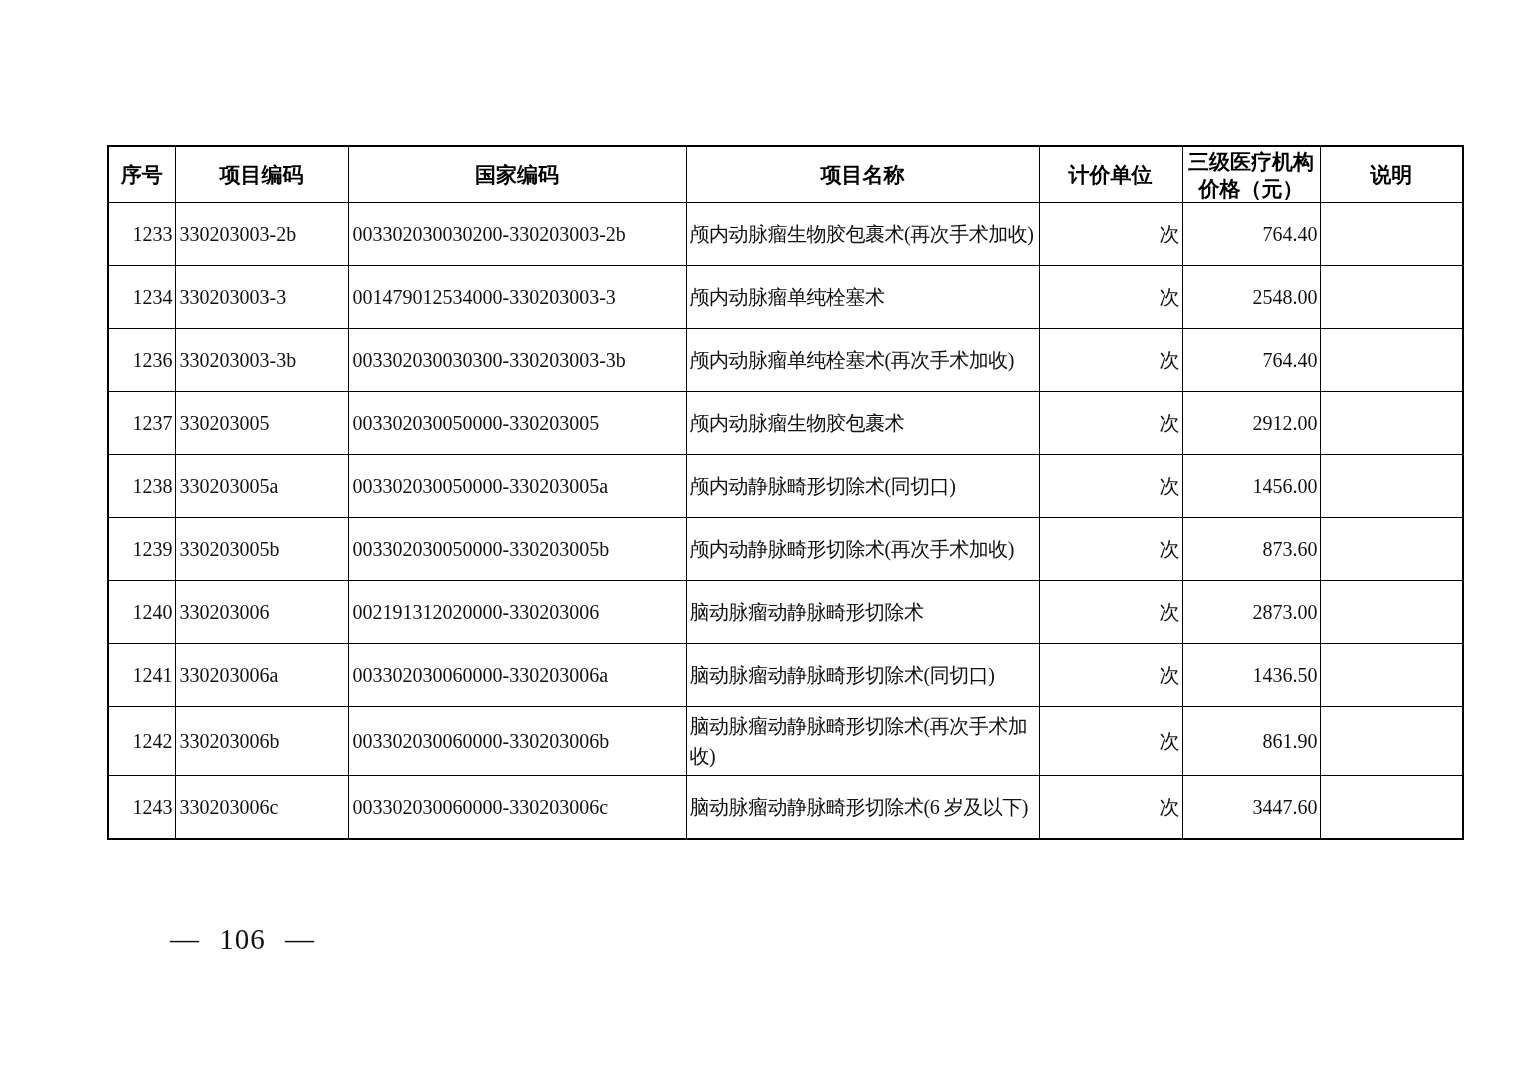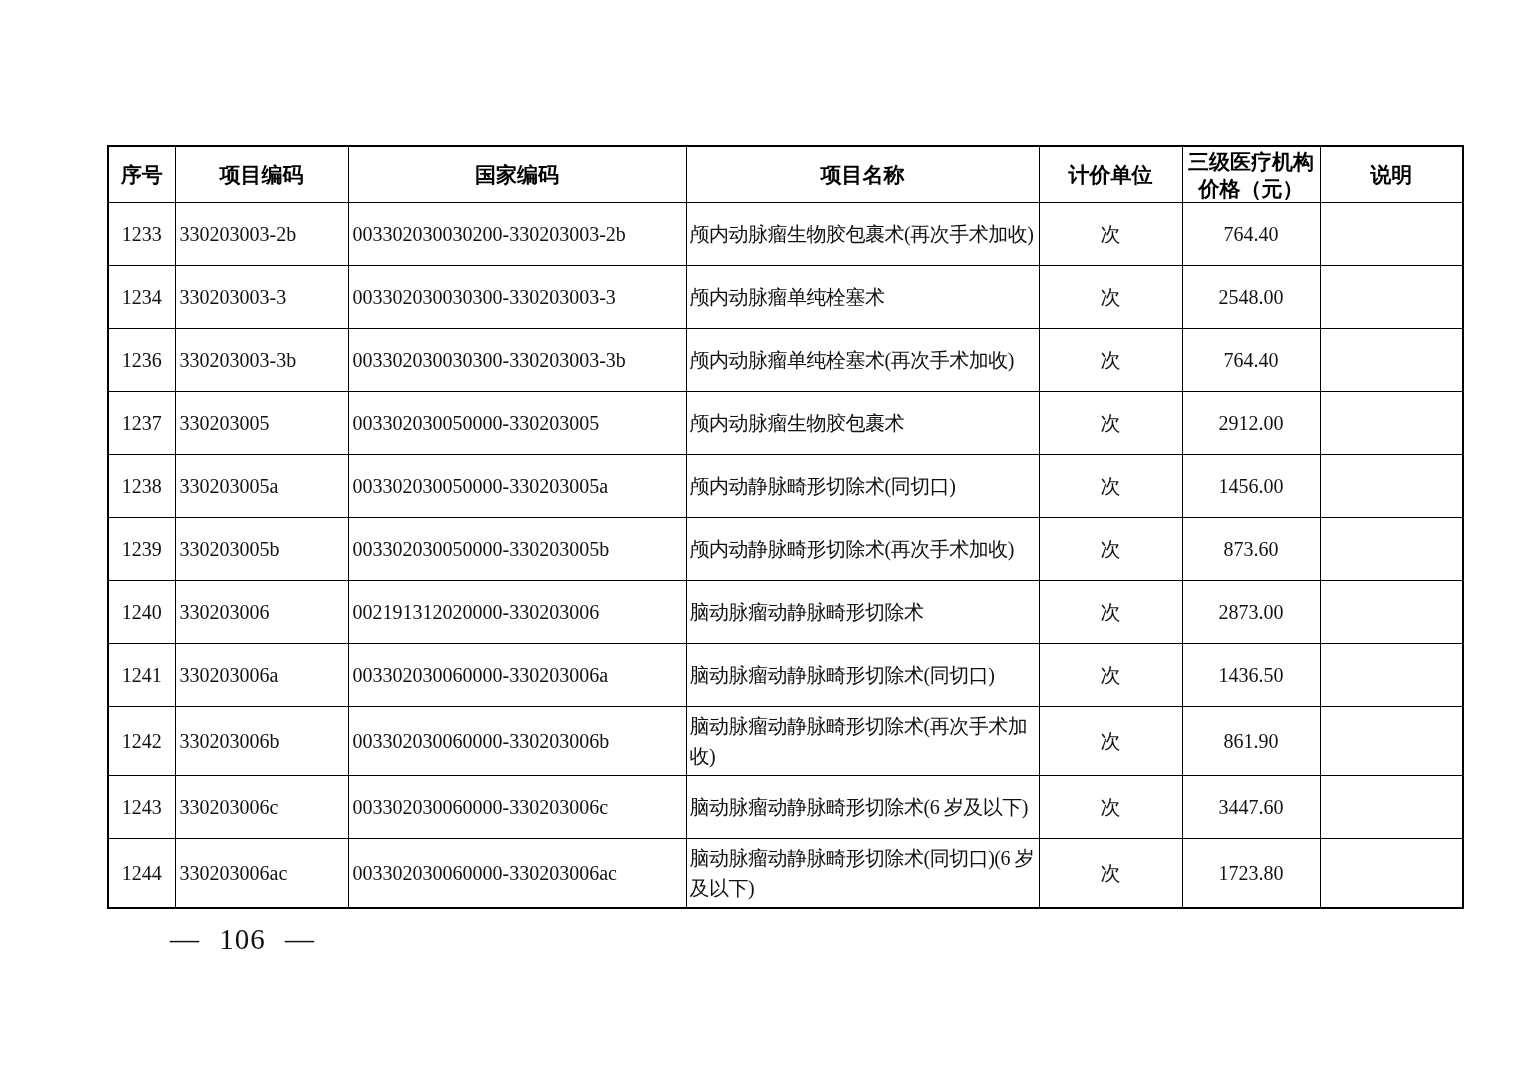--- a/index.html
+++ b/index.html
@@ -40,21 +40,21 @@
     text-align: center;
     color: #000000;
   }
   .price-table td {
     font-size: 20px;
     line-height: 30px;
     height: 54px;
     padding: 0 4px;
     text-align: left;
   }
-  .price-table td.c { text-align: center; padding: 0 2px; }
+  .price-table td.c { text-align: right; padding: 0 2px; }
   .price-table td.name { letter-spacing: -0.5px; padding: 4px 3px; }
   .footer-page-num {
     position: absolute;
     left: 152px; top: 924px;
     font-size: 29px;
     line-height: 30px;
     color: #111111;
     word-spacing: 11px;
     letter-spacing: 1px;
   }
@@ -91,21 +91,21 @@
     <td>330203003-2b</td>
     <td>003302030030200-330203003-2b</td>
     <td class="name">颅内动脉瘤生物胶包裹术(再次手术加收)</td>
     <td class="c">次</td>
     <td class="c">764.40</td>
     <td></td>
   </tr>
         <tr>
     <td class="c">1234</td>
     <td>330203003-3</td>
-    <td>003302030030300-330203003-3</td>
+    <td>001479012534000-330203003-3</td>
     <td class="name">颅内动脉瘤单纯栓塞术</td>
     <td class="c">次</td>
     <td class="c">2548.00</td>
     <td></td>
   </tr>
         <tr>
     <td class="c">1236</td>
     <td>330203003-3b</td>
     <td>003302030030300-330203003-3b</td>
     <td class="name">颅内动脉瘤单纯栓塞术(再次手术加收)</td>
@@ -169,27 +169,18 @@
   </tr>
         <tr>
     <td class="c">1243</td>
     <td>330203006c</td>
     <td>003302030060000-330203006c</td>
     <td class="name">脑动脉瘤动静脉畸形切除术(6 岁及以下)</td>
     <td class="c">次</td>
     <td class="c">3447.60</td>
     <td></td>
   </tr>
-        <tr>
-    <td class="c">1244</td>
-    <td>330203006ac</td>
-    <td>003302030060000-330203006ac</td>
-    <td class="name">脑动脉瘤动静脉畸形切除术(同切口)(6 岁及以下)</td>
-    <td class="c">次</td>
-    <td class="c">1723.80</td>
-    <td></td>
-  </tr>
       </tbody>
   </table>
 
   <div class="footer-page-num">— 106 —</div>
 
 </div>
 
 </body></html>

